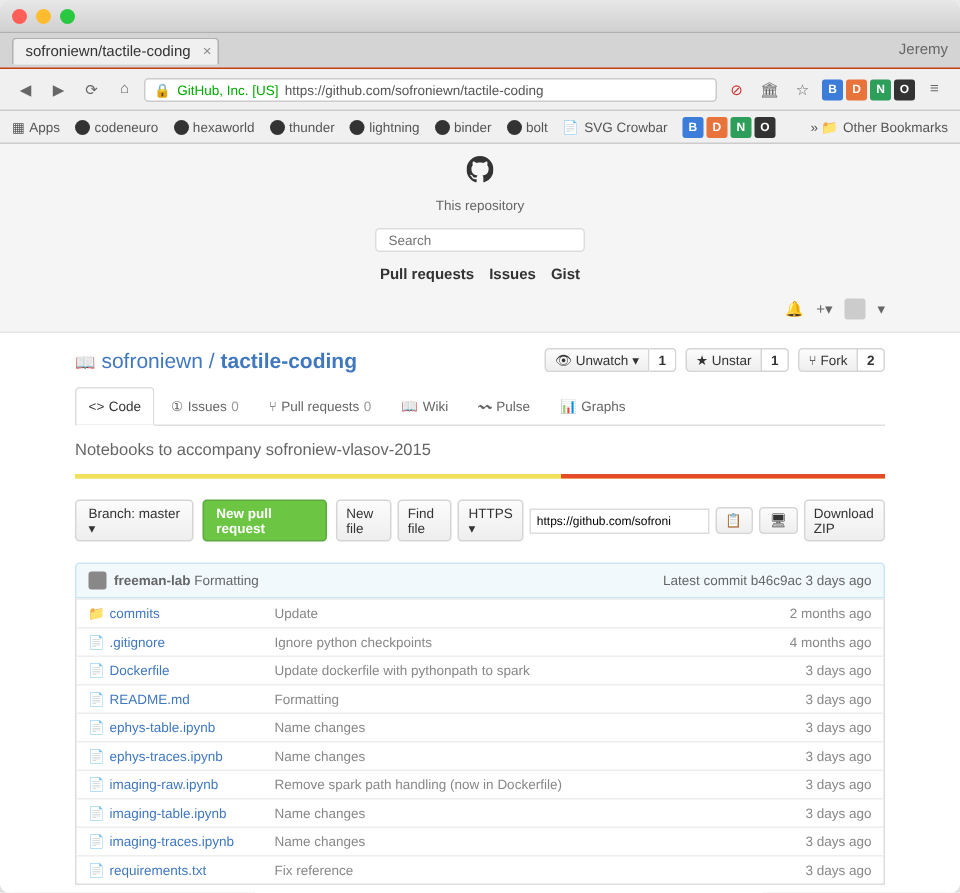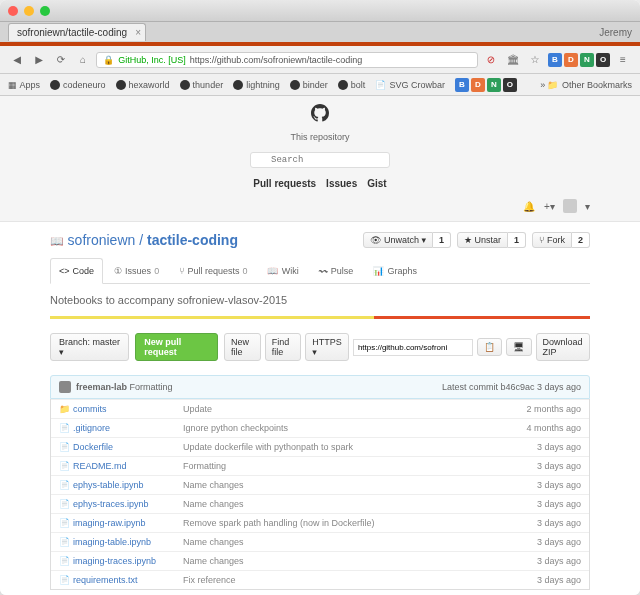--- a/index.html
+++ b/index.html
@@ -2,38 +2,38 @@
 <html><head>
 <meta charset="utf-8">
 <style>
 * { margin: 0; padding: 0; box-sizing: border-box; }
 body { font-family: -apple-system, Helvetica, Arial, sans-serif; font-size: 11px; color: #333; background: #f5f5f5; overflow: hidden; }
 .window { width: 640px; height: 595px; background: #fff; border-radius: 6px; box-shadow: 0 10px 40px rgba(0,0,0,0.25); overflow: hidden; margin: 0 auto; }
 .titlebar { height: 22px; background: linear-gradient(#e8e8e8,#d0d0d0); display: flex; align-items: center; padding: 0 8px; border-bottom: 1px solid #b0b0b0; }
 .dots { display: flex; gap: 6px; }
 .dot { width: 10px; height: 10px; border-radius: 50%; }
 .dot.r { background: #ff5f57; } .dot.y { background: #febc2e; } .dot.g { background: #28c840; }
-.tabbar { height: 24px; background: #d4d4d4; display: flex; align-items: center; padding: 0 8px; border-bottom: 4px solid #c2410c; font-size: 10px; }
+.tabbar { height: 24px; background: #d4d4d4; display: flex; align-items: center; padding: 0 8px; border-bottom: 1px solid #c2410c; font-size: 10px; }
 .browsertab { background: #f0f0f0; padding: 3px 18px 3px 8px; border-radius: 3px 3px 0 0; border: 1px solid #b0b0b0; border-bottom: none; position: relative; }
 .browsertab .x { position: absolute; right: 4px; top: 3px; color: #888; }
 .userlabel { margin-left: auto; color: #666; font-size: 10px; }
 .addrbar { height: 28px; background: #f0f0f0; display: flex; align-items: center; padding: 0 8px; gap: 4px; border-bottom: 1px solid #ccc; font-size: 10px; }
 .navbtn { width: 18px; height: 18px; display: flex; align-items: center; justify-content: center; color: #666; }
 .urlbox { flex: 1; background: #fff; border: 1px solid #ccc; border-radius: 3px; padding: 2px 6px; display: flex; align-items: center; gap: 4px; }
 .lock { color: #0a0; font-size: 9px; }
 .company { color: #0a0; font-size: 9px; }
 .url { color: #555; font-size: 9px; }
 .exticon { width: 14px; height: 14px; border-radius: 2px; font-size: 8px; display: flex; align-items: center; justify-content: center; color: #fff; font-weight: bold; }
 .bookbar { height: 22px; background: #f0f0f0; display: flex; align-items: center; padding: 0 8px; gap: 10px; border-bottom: 1px solid #ccc; font-size: 9px; }
 .bookitem { display: flex; align-items: center; gap: 3px; color: #555; }
 .ghicon { width: 10px; height: 10px; border-radius: 50%; background: #333; }
 .content { height: calc(595px - 22px - 24px - 28px - 22px); overflow-y: auto; background: #fff; }
 .ghheader { background: #f5f5f5; border-bottom: 1px solid #e5e5e5; padding: 8px 50px; display: flex; align-items: center; gap: 10px; font-size: 10px; flex-direction: column; }
 .octocat { width: 18px; height: 18px; fill: #333; }
-.ghsearch { background: #fff; border: 1px solid #ddd; border-radius: 3px; padding: 2px 20px; width: 140px; font-size: 9px; font-family: Liberation Mono, monospace; }
+.ghsearch { background: #fff; border: 1px solid #ddd; border-radius: 3px; padding: 2px 8px; width: 140px; font-size: 9px; }
 .ghnav { display: flex; gap: 10px; color: #333; font-weight: 600; }
 .ghright { margin-left: auto; display: flex; align-items: center; gap: 8px; color: #666; }
 .main { padding: 10px 50px; }
 .repohead { display: flex; align-items: center; justify-content: space-between; margin-bottom: 10px; }
 .repopath { font-size: 14px; color: #4078c0; }
 .repopath .owner { font-weight: normal; }
 .repopath .name { font-weight: bold; }
 .repobtns { display: flex; gap: 6px; }
 .btngroup { display: flex; }
 .btn { background: linear-gradient(#fcfcfc,#eee); border: 1px solid #d5d5d5; padding: 2px 6px; font-size: 9px; color: #333; cursor: pointer; }

